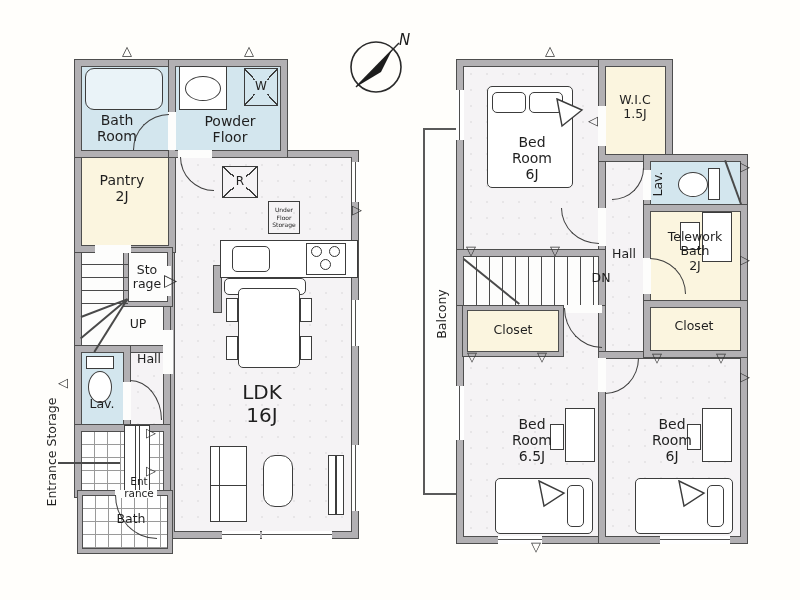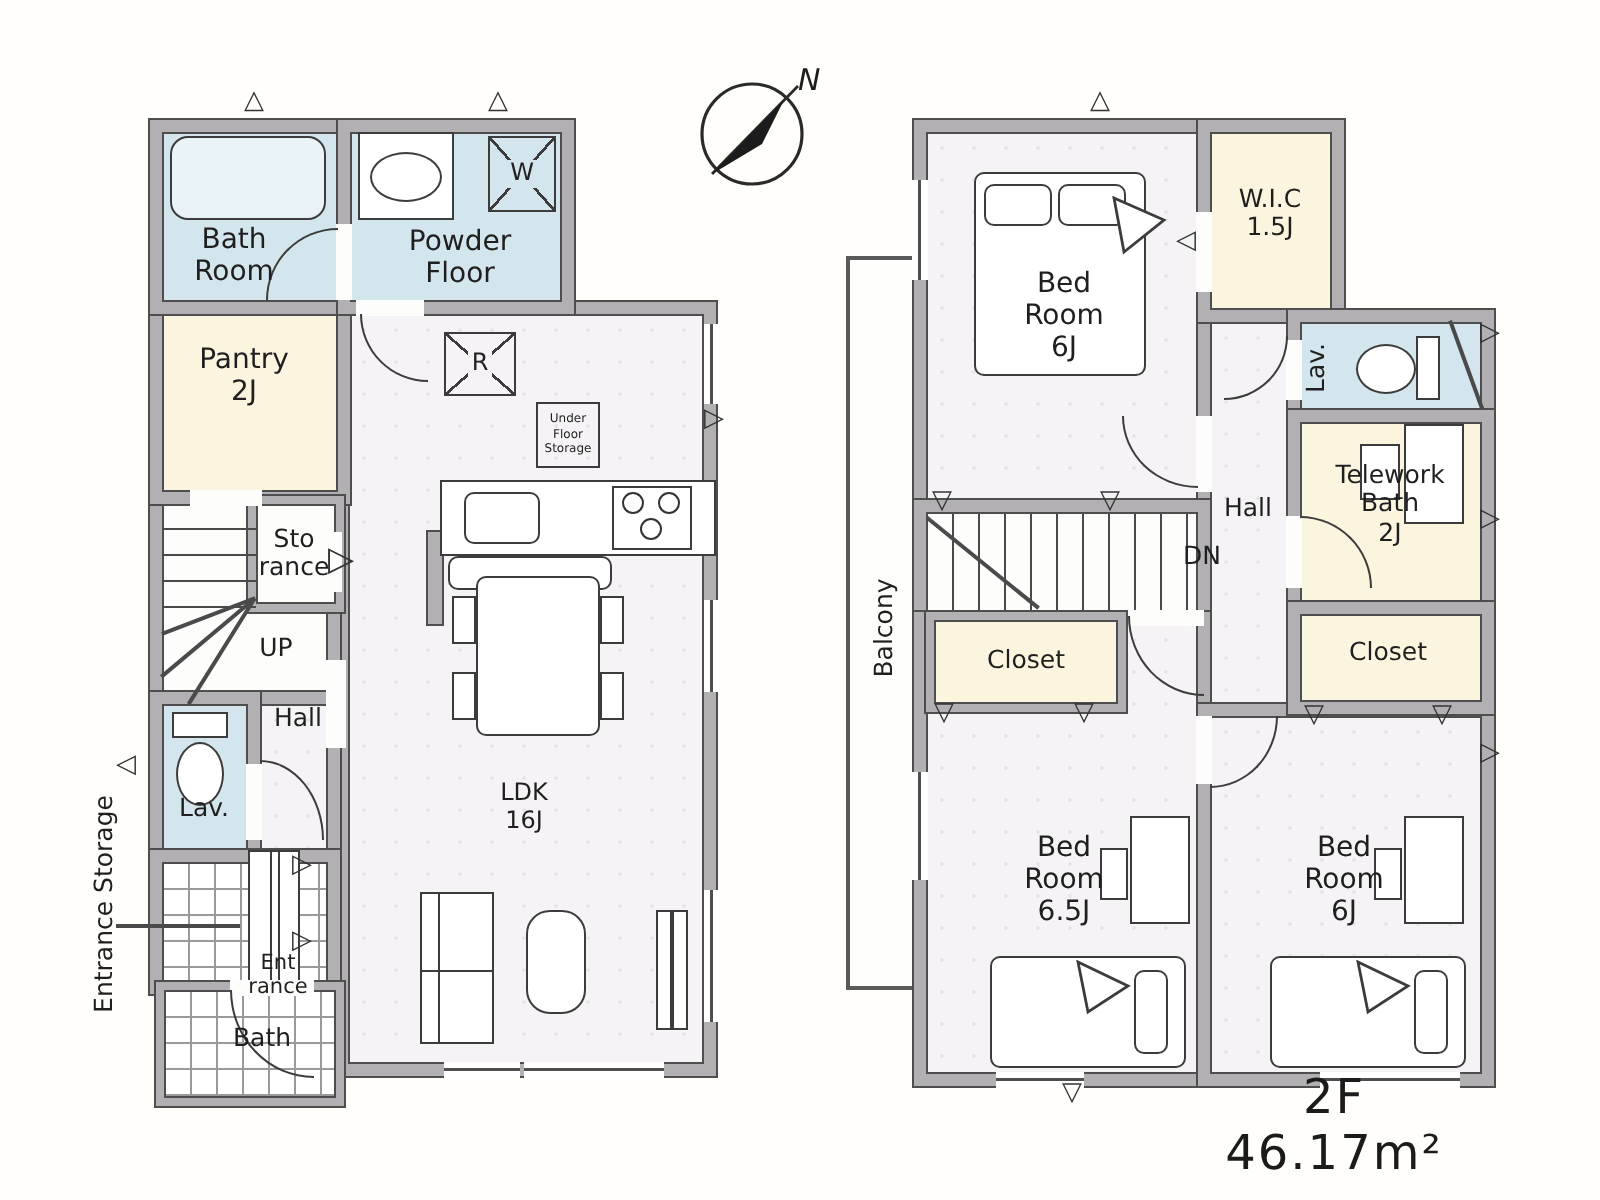--- a/index.html
+++ b/index.html
@@ -13,21 +13,21 @@
   .flr{background:var(--floor,#f5f3f5);
        background-image:radial-gradient(#e7e5e7 1px,transparent 1px);background-size:16px 16px;}
   .white{background:#fdfdfc;}
   .tile{background-color:#fff;
         background-image:linear-gradient(#9a9a9a 1px,transparent 1px),linear-gradient(90deg,#9a9a9a 1px,transparent 1px);
         background-size:13px 13px;}
   .thin{border-width:4px;}
   
   .lbl{position:absolute;transform:translate(-50%,-50%);font-size:14px;line-height:1.15;
        color:#1f1f1f;white-space:pre-line;text-align:center;}
-  .md{font-size:12px;}
+  .md{font-size:20px;}
   .sm{font-size:12.5px;}
   .xs{font-size:10.5px;line-height:1.1;}
   .tiny{font-size:6px;line-height:1.25;}
   .area{font-size:24px;letter-spacing:1px;color:#1b1b1b;}
   .vert{transform:translate(-50%,-50%) rotate(-90deg);white-space:nowrap;}
   
   .fx{position:absolute;box-sizing:border-box;border:1.5px solid #3c3c3c;background:#fff;}
   .rnd{border-radius:9px;}
   .rnd5{border-radius:5px;}
   .ell{border-radius:50%;}
@@ -154,21 +154,21 @@
   <div class="tg" style="left:146px;top:464px">▷</div>
   <div class="dg" style="left:58px;top:462px;width:62px"></div>
 
   <div class="lbl" style="left:117px;top:128px">Bath
 Room</div>
   <div class="lbl" style="left:230px;top:129px">Powder
 Floor</div>
   <div class="lbl" style="left:122px;top:188px">Pantry
 2J</div>
   <div class="lbl sm" style="left:147px;top:277px">Sto
-rance</div>
+rage</div>
   <div class="lbl sm" style="left:138px;top:324px">UP</div>
   <div class="lbl sm" style="left:149px;top:359px">Hall</div>
   <div class="lbl sm" style="left:102px;top:404px">Lav.</div>
   <div class="lbl xs" style="left:139px;top:488px">Ent
 rance</div>
   <div class="lbl sm" style="left:131px;top:519px">Bath</div>
   <div class="lbl sm vert" style="left:52px;top:452px">Entrance Storage</div>
   <div class="lbl md" style="left:262px;top:404px">LDK
 16J</div>
 
@@ -256,15 +256,14 @@
   <div class="lbl sm" style="left:601px;top:278px">DN</div>
   <div class="lbl sm" style="left:513px;top:330px">Closet</div>
   <div class="lbl sm" style="left:694px;top:326px">Closet</div>
   <div class="lbl" style="left:532px;top:440px">Bed
 Room
 6.5J</div>
   <div class="lbl" style="left:672px;top:440px">Bed
 Room
 6J</div>
   <div class="lbl sm vert" style="left:442px;top:314px">Balcony</div>
-  <div class="lbl area" style="left:667px;top:563px">2F 46.17m²</div>
 
 </div>
 
 </body></html>

